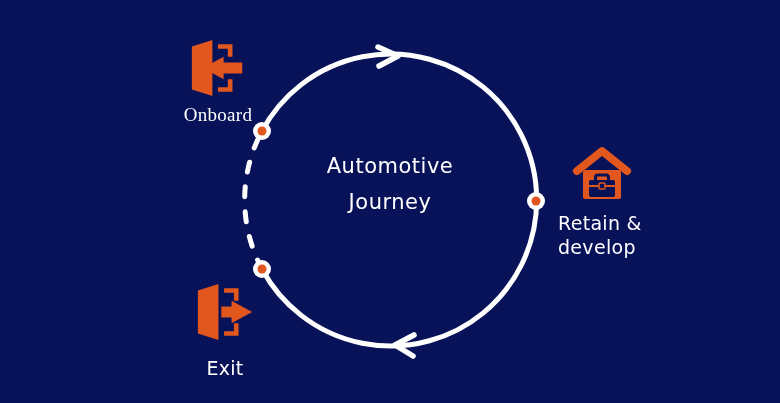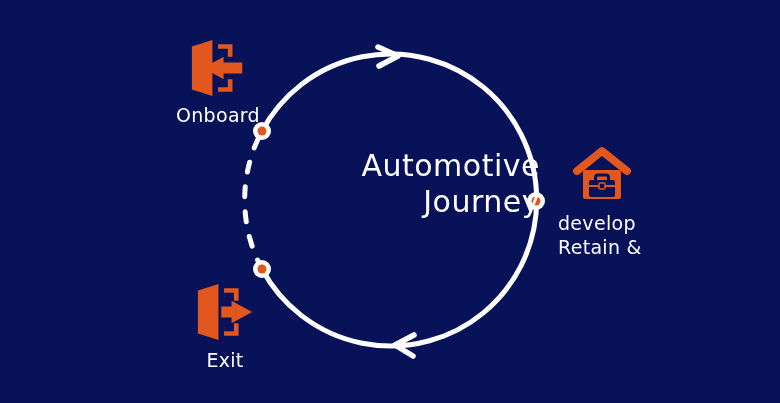--- a/index.html
+++ b/index.html
@@ -20,34 +20,34 @@
   .fill-navy    { fill: var(--background, #071259); }
   .stroke-navy  { stroke: var(--background, #071259); fill: none; }
   .clasp        { fill: var(--background, #071259); stroke: var(--orange, #E2571E); stroke-width: 1.5px; }
 
   .arc       { stroke-width: 5px; stroke-linecap: round; }
   .arc-dash  { stroke-dasharray: 10 15; }
   .arrowhead { stroke-width: 5.5px; stroke-linecap: round; stroke-linejoin: round; }
 
   .title {
     position: absolute; left: 240px; top: 148px; width: 300px;
-    text-align: right; color: var(--white, #fff);
-    font-size: 30px; line-height: 36px; letter-spacing: 0.5px; font-weight: 400;
+    text-align: center; color: var(--white, #fff);
+    font-size: 21px; line-height: 36px; letter-spacing: 0.5px; font-weight: 400;
   }
 
   .stage { position: absolute; display: flex; flex-direction: column; }
   .stage-label {
     color: var(--white, #fff); font-size: 19px; line-height: 24px; letter-spacing: 0.3px;
   }
 
   .stage-onboard { left: 168px; top: 36px; width: 100px; align-items: center; }
-  .stage-onboard .stage-label { text-align: right; margin-top: -1px; }
+  .stage-onboard .stage-label { text-align: right; margin-top: -1px; font-family: Liberation Serif, serif; }
 
   .stage-exit { left: 175px; top: 281px; width: 100px; align-items: center; }
-  .stage-exit .stage-label { text-align: right; margin-top: 1px; }
+  .stage-exit .stage-label { text-align: right; margin-top: 9px; }
 
   .stage-retain { left: 558px; top: 145px; width: 120px; align-items: flex-start; }
   .stage-retain .stage-icon-wrap { margin-left: 12px; }
   .stage-retain .stage-label { text-align: left; margin-top: 2px; }
 </style>
 </head>
 <body>
 
 <div class="canvas">
 
@@ -92,22 +92,22 @@
       <svg width="64" height="60" viewBox="0 0 64 60">
         <path class="stroke-orange" stroke-width="8" stroke-linecap="round" stroke-linejoin="round" d="M7 26 L32 6 L57 26"></path>
         <rect class="fill-orange" x="13" y="25" width="38" height="29" rx="2"></rect>
         <rect class="stroke-navy" x="25.5" y="30" width="13" height="8" rx="2.5" stroke-width="3"></rect>
         <rect class="fill-navy" x="19" y="35" width="26" height="17" rx="2"></rect>
         <rect class="fill-orange" x="19" y="40" width="26" height="2"></rect>
         <rect class="clasp" x="29" y="38" width="6" height="6" rx="1"></rect>
       </svg>
     </span>
     <div class="stage-label">
+      <div>Retain &amp;</div>
       <div>develop</div>
-      <div>Retain &amp;</div>
     </div>
   </div>
 
   <div class="stage stage-exit">
     <span class="stage-icon-wrap">
       <svg width="58" height="62" viewBox="0 0 62 64">
         <path class="fill-orange" d="M2 9 L24 2 L24 62 L2 55 Z"></path>
         <path class="stroke-orange" stroke-width="5" d="M30 9 h13 v11 M30 55 h13 v-11"></path>
         <path class="fill-orange" d="M60 32 L38 20 L38 26 L27 26 L27 38 L38 38 L38 44 Z"></path>
       </svg>

